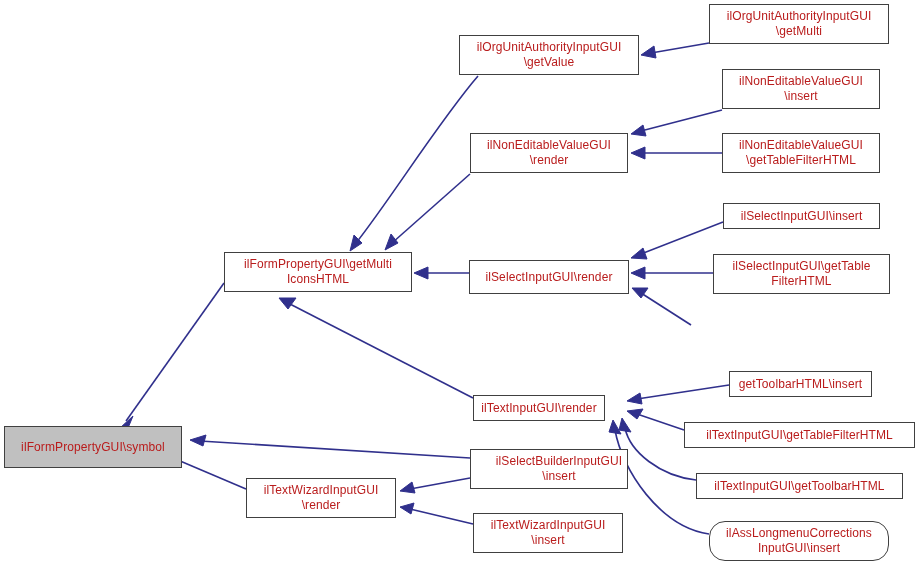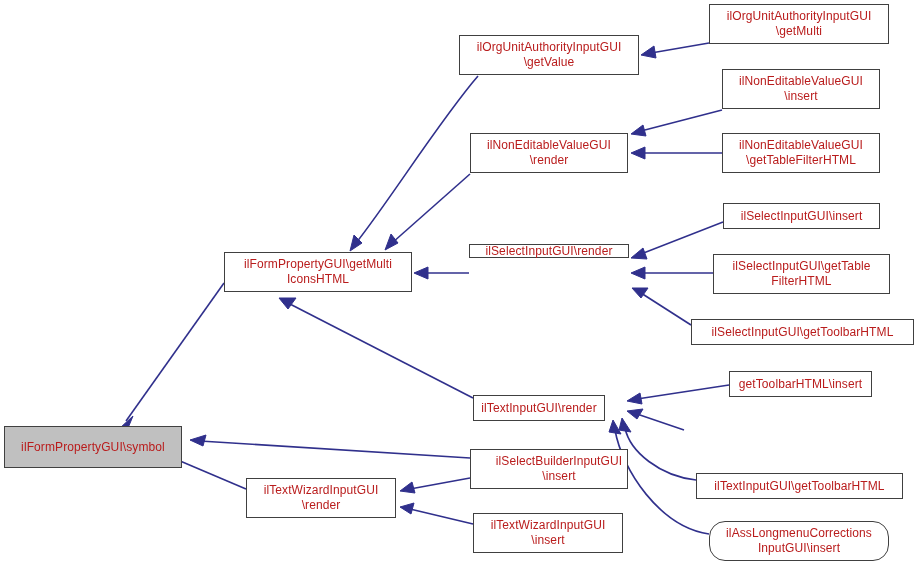--- a/index.html
+++ b/index.html
@@ -179,45 +179,45 @@
   <div class="node" style="left:722px; top:69px; width:158px; height:40px;">
     <span class="label">ilNonEditableValueGUI
 \insert</span>
   </div>
 
   <div class="node" style="left:722px; top:133px; width:158px; height:40px;">
     <span class="label">ilNonEditableValueGUI
 \getTableFilterHTML</span>
   </div>
 
-  <div class="node" style="left:469px; top:244px; width:160px; height:14px;">
+  <div class="node" style="left:469px; top:260px; width:160px; height:34px;">
     <span class="label">ilSelectInputGUI\render</span>
   </div>
 
   <div class="node" style="left:723px; top:203px; width:157px; height:26px;">
     <span class="label">ilSelectInputGUI\insert</span>
   </div>
 
   <div class="node" style="left:713px; top:254px; width:177px; height:40px;">
     <span class="label">ilSelectInputGUI\getTable
 FilterHTML</span>
   </div>
 
-  <div class="node" style="left:691px; top:319px; width:223px; height:26px;">
-    <span class="label">ilSelectInputGUI\getToolbarHTML</span>
-  </div>
 
   <div class="node" style="left:473px; top:395px; width:132px; height:26px;">
     <span class="label">ilTextInputGUI\render</span>
   </div>
 
   <div class="node" style="left:729px; top:371px; width:143px; height:26px;">
     <span class="label">getToolbarHTML\insert</span>
   </div>
 
+  <div class="node" style="left:684px; top:422px; width:231px; height:26px;">
+    <span class="label">ilTextInputGUI\getTableFilterHTML</span>
+  </div>
 
   <div class="node" style="left:696px; top:473px; width:207px; height:26px;">
     <span class="label">ilTextInputGUI\getToolbarHTML</span>
   </div>
 
   <div class="node" style="left:709px; top:521px; width:180px; height:40px;border-radius:16px;">
     <span class="label">ilAssLongmenuCorrections
 InputGUI\insert</span>
   </div>
 

